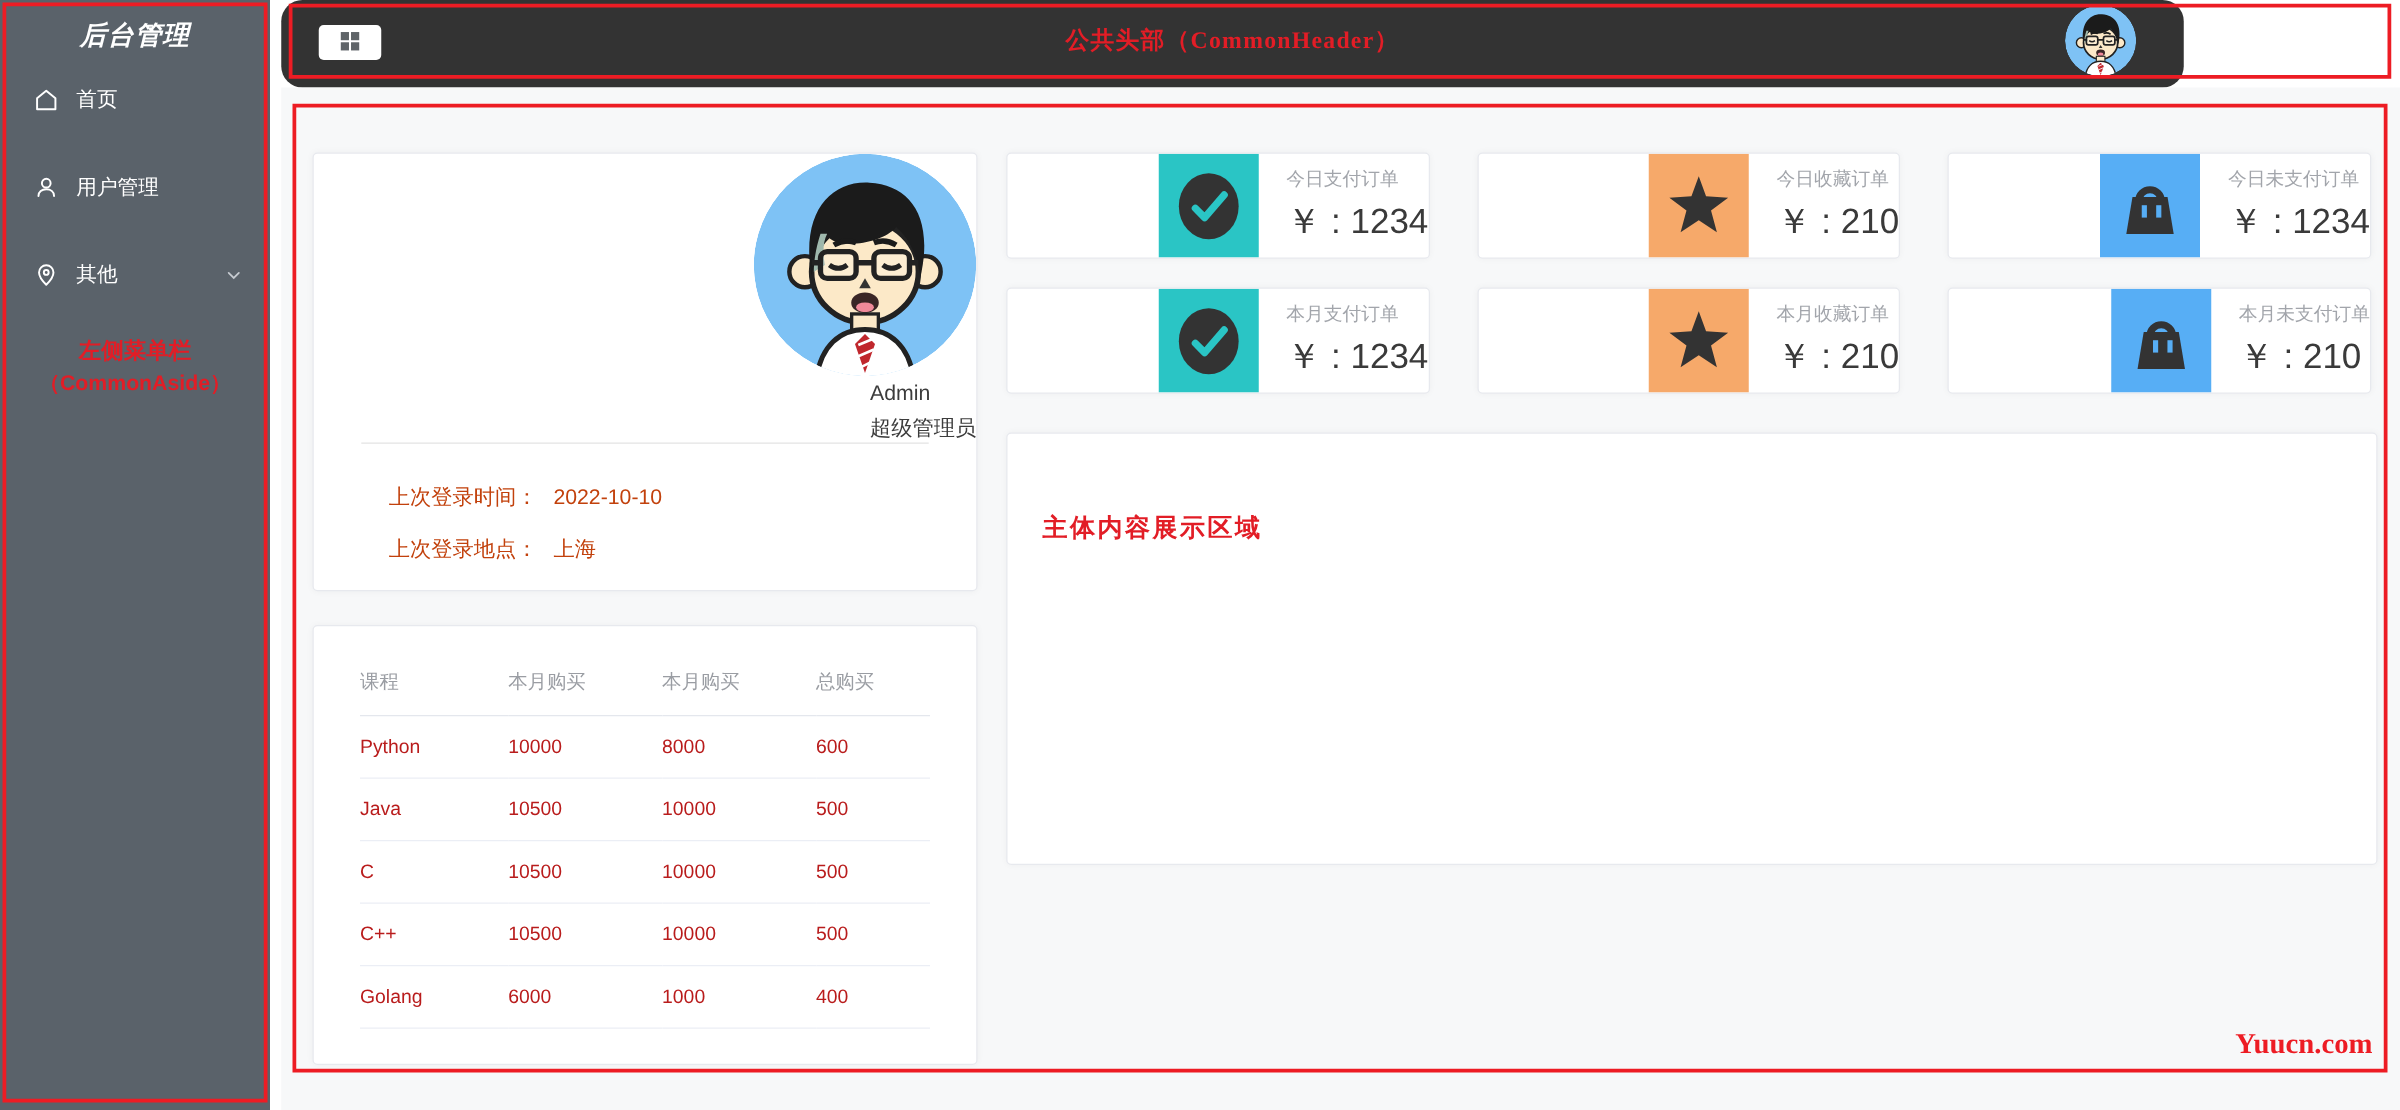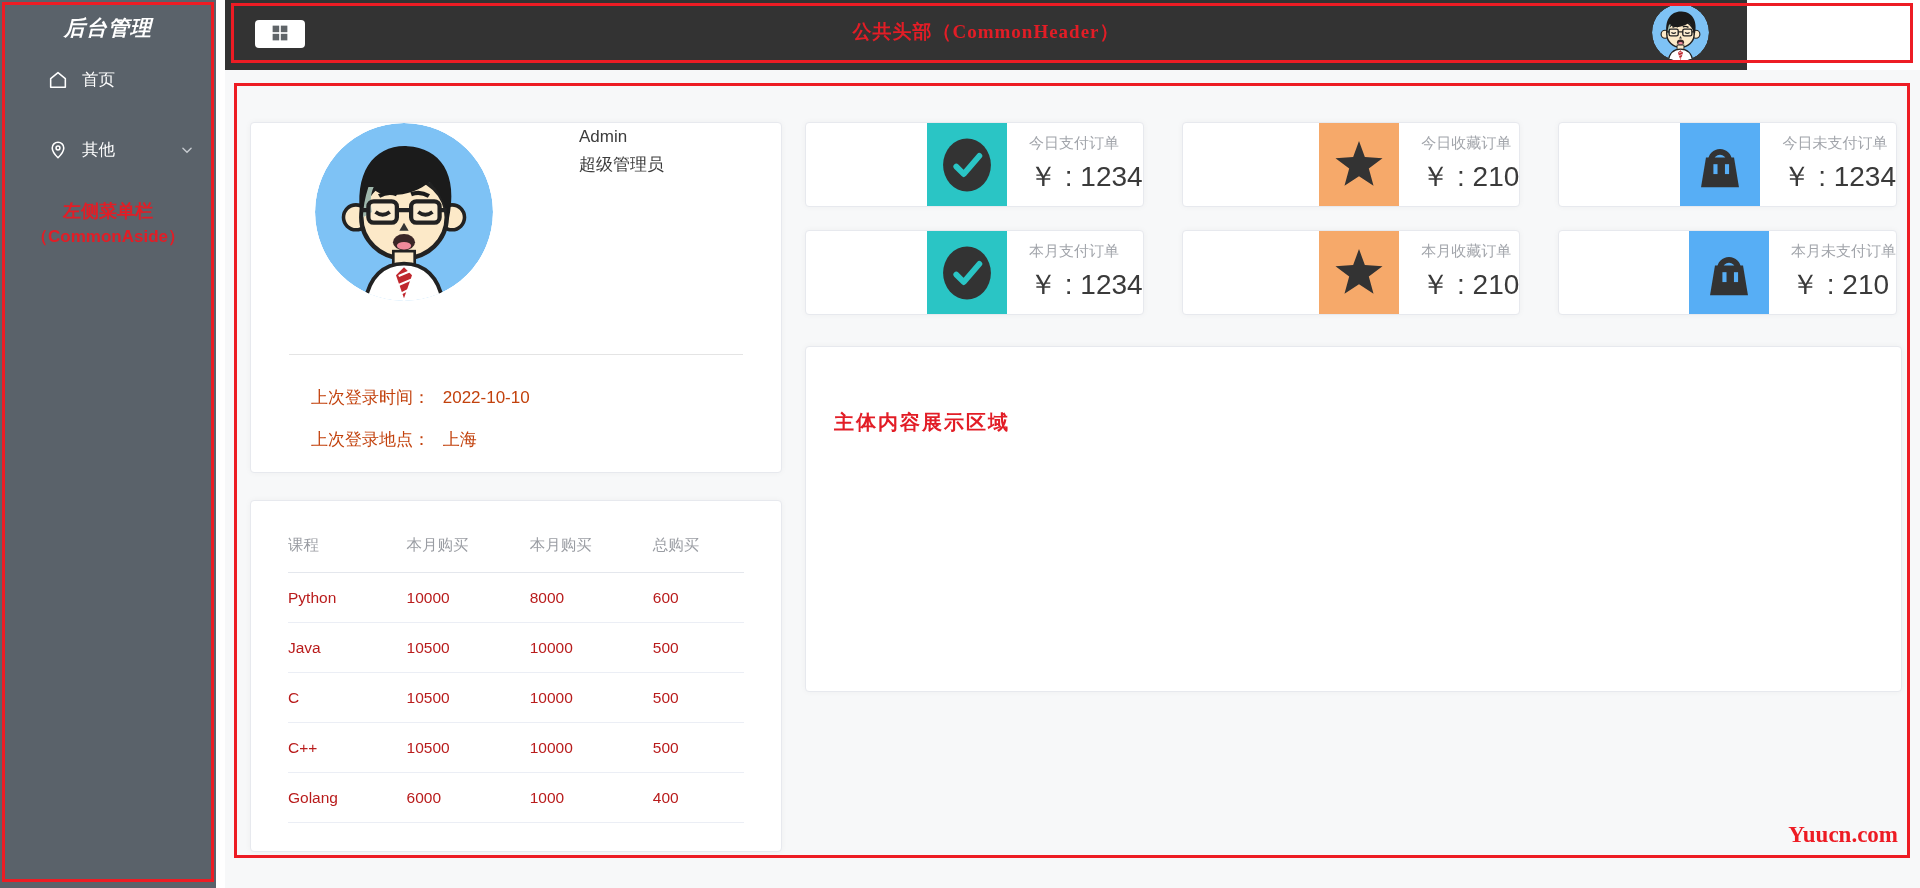--- a/index.html
+++ b/index.html
@@ -19,40 +19,41 @@
 
   
   .sidebar {
     position: absolute; left: 0; top: 0; width: 216px; height: 888px;
     background: #5a626a; color: #fff;
   }
   .sb-title {
     text-align: center; font-size: 21px; font-weight: bold; color: #fff;
     padding-top: 14px; height: 50px; letter-spacing: 1px; font-style: italic;
   }
-  .menu { margin-top: 6px; padding-left: 21px; }
+  .menu { margin-top: 6px; }
   .menu-item {
     display: flex; align-items: center; height: 48px; margin-bottom: 22px;
     padding: 0 22px 0 26px; cursor: pointer; font-size: 16.5px; color: #fff;
   }
   .mi-icon { width: 22px; height: 22px; margin-right: 13px; display: inline-flex; }
   .mi-icon svg { width: 22px; height: 22px; }
   .mi-chevron { margin-left: auto; width: 14px; height: 14px; display: inline-flex; opacity: .85; }
   .mi-chevron svg { width: 14px; height: 14px; }
   .sb-annotation { margin-top: 26px; text-align: center; color: #e21d26; }
   .sb-annotation .l1 {
     font-family: Liberation Mono, monospace;
     font-size: 18px; font-weight: bold; line-height: 24px;
   }
   .sb-annotation .l2 { font-size: 17px; font-weight: bold; line-height: 26px; }
 
   
   .header {
     position: absolute; left: 225px; top: 0; width: 1522px; height: 70px;
     background: #333333;
+    border-radius: 17px;
   }
   .collapse-btn {
     position: absolute; left: 30px; top: 20px; width: 50px; height: 28px;
     background: #fff; border: none; border-radius: 4px; cursor: pointer;
     display: flex; align-items: center; justify-content: center;
   }
   .collapse-btn svg { width: 20px; height: 18px; }
   .header-annotation {
     position: absolute; left: 0; right: 0; top: 0; height: 63px;
     display: flex; align-items: center; justify-content: center;
@@ -71,21 +72,21 @@
     position: absolute; left: 225px; top: 70px; width: 1695px; height: 818px;
     background: #f7f8f9;
   }
   .card {
     position: absolute; background: #fff; border: 1px solid #e7e9ee;
     border-radius: 4px; box-shadow: 0 0 6px rgba(0,0,0,0.04);
   }
 
   
   .user-card { left: 25px; top: 52px; width: 532px; height: 351px; }
-  .uc-top { height: 231px; display: flex; align-items: flex-start; }
+  .uc-top { height: 231px; display: flex; align-items: flex-end; flex-direction: column; }
   .uc-avatar { width: 178px; height: 178px; border-radius: 50%; overflow: hidden; margin-left: 64px; flex: none; }
   .uc-avatar svg { width: 178px; height: 178px; display: block; }
   .uc-names { margin-left: 86px; font-size: 17px; color: #3c3c3c; line-height: 28px; }
   .uc-divider { border-top: 1px solid #e4e4e4; margin: 0 38px; }
   .uc-info { padding: 22px 0 0 60px; font-size: 17px; color: #c2410c; }
   .uc-info .row { line-height: 42px; }
   .uc-info .lab { margin-right: 8px; }
 
   
   .table-card { left: 25px; top: 430px; width: 532px; height: 352px; padding: 20px 37px 0 37px; }
@@ -172,20 +173,29 @@
     <div class="menu-item">
       <span class="mi-icon">
         <svg viewBox="0 0 24 24" fill="none" stroke="#fff" stroke-width="1.7" stroke-linejoin="round">
             <path d="M4 10.5 L12 4 L20 10.5 V20 H4 Z"></path>
           </svg>
       </span>
       <span class="mi-label">首页</span>
     </div>
     <div class="menu-item">
       <span class="mi-icon">
+        <svg viewBox="0 0 24 24" fill="none" stroke="#fff" stroke-width="1.7" stroke-linecap="round">
+            <circle cx="12" cy="8.2" r="3.8"></circle>
+            <path d="M5.2 19.5 C5.2 15.8 8.2 13.6 12 13.6 C15.8 13.6 18.8 15.8 18.8 19.5"></path>
+          </svg>
+      </span>
+      <span class="mi-label">用户管理</span>
+    </div>
+    <div class="menu-item">
+      <span class="mi-icon">
         <svg viewBox="0 0 24 24" fill="none" stroke="#fff" stroke-width="1.7" stroke-linejoin="round">
             <path d="M12 3.5 a6.3 6.3 0 0 1 6.3 6.3 C18.3 14.3 12 20.5 12 20.5 S5.7 14.3 5.7 9.8 A6.3 6.3 0 0 1 12 3.5 Z"></path>
             <circle cx="12" cy="9.8" r="2.1"></circle>
           </svg>
       </span>
       <span class="mi-label">其他</span>
       <span class="mi-chevron">
         <svg viewBox="0 0 24 24" fill="none" stroke="#d9dde2" stroke-width="2.4" stroke-linecap="round">
             <path d="M5 9 L12 16 L19 9"></path>
           </svg>

